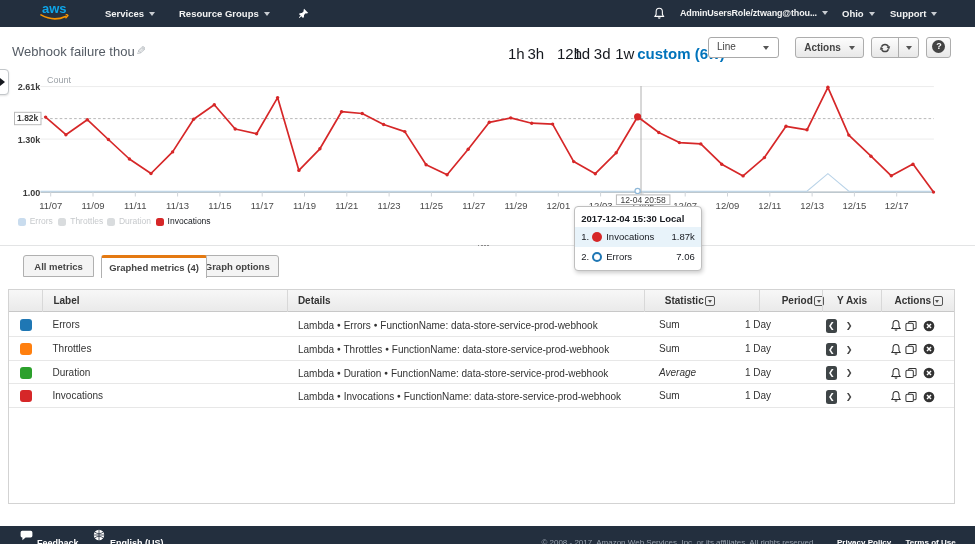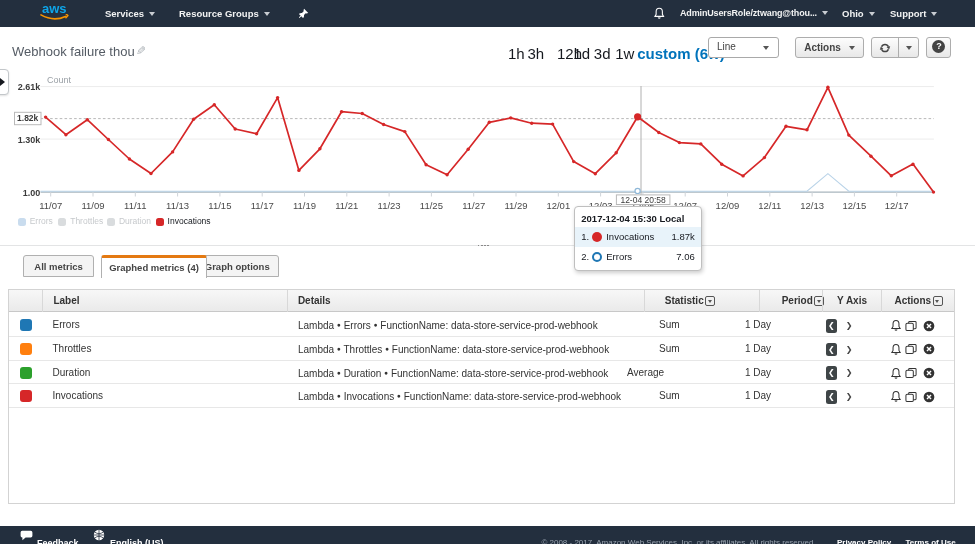--- a/index.html
+++ b/index.html
@@ -275,21 +275,21 @@
             <path d="M4,3.5 L4,2.5 a1,1 0 0 1 1,-1 L11,1.5 a1,1 0 0 1 1,1 L12,8.5 a1,1 0 0 1 -1,1 L9,9.5" fill="none" stroke="#333" stroke-width="1.1"></path>
           </svg><svg style="vertical-align:middle" width="12" height="12" viewBox="0 0 13 13">
             <circle cx="6.5" cy="6.5" r="5.8" fill="#333"></circle>
             <path d="M4.3,4.3 L8.7,8.7 M8.7,4.3 L4.3,8.7" stroke="#fff" stroke-width="1.5"></path>
           </svg></span>
 </div>
       <div class="trow" style="top:71.0px;">
  <span class="rsw" style="background:#2ca02c;"></span>
  <span style="position:absolute;left:43.5px;">Duration</span>
  <span style="position:absolute;left:289px;">Lambda <span style="font-size:6.5px;vertical-align:1.5px;">●</span> Duration <span style="font-size:6.5px;vertical-align:1.5px;">●</span> FunctionName: data-store-service-prod-webhook</span>
- <span style="position:absolute;left:618px;">Average</span>
+ <span style="position:absolute;left:650px;font-style:italic;">Average</span>
  <span style="position:absolute;left:736px;">1 Day</span>
  <span style="position:absolute;left:816.6px;"><span class="ybl">❮</span><span class="ybr">❯</span></span>
  <span style="position:absolute;left:881px;"><svg style="vertical-align:middle;margin-right:3px" width="12" height="13" viewBox="0 0 13 14">
             <path d="M6.5,1.5 C4.3,1.5 3.3,3.2 3.3,5.1 L3.3,8 L2,10.2 L11,10.2 L9.7,8 L9.7,5.1 C9.7,3.2 8.7,1.5 6.5,1.5 Z" fill="none" stroke="#333" stroke-width="1.1"></path>
             <path d="M5.3,11.4 a1.3,1.3 0 0 0 2.4,0" fill="none" stroke="#333" stroke-width="1.1"></path>
           </svg><svg style="vertical-align:middle;margin-right:6px" width="12" height="12" viewBox="0 0 13 13">
             <rect x="1" y="3.5" width="8" height="8" rx="1.5" fill="#fff" stroke="#333" stroke-width="1.1"></rect>
             <path d="M4,3.5 L4,2.5 a1,1 0 0 1 1,-1 L11,1.5 a1,1 0 0 1 1,1 L12,8.5 a1,1 0 0 1 -1,1 L9,9.5" fill="none" stroke="#333" stroke-width="1.1"></path>
           </svg><svg style="vertical-align:middle" width="12" height="12" viewBox="0 0 13 13">
             <circle cx="6.5" cy="6.5" r="5.8" fill="#333"></circle>

